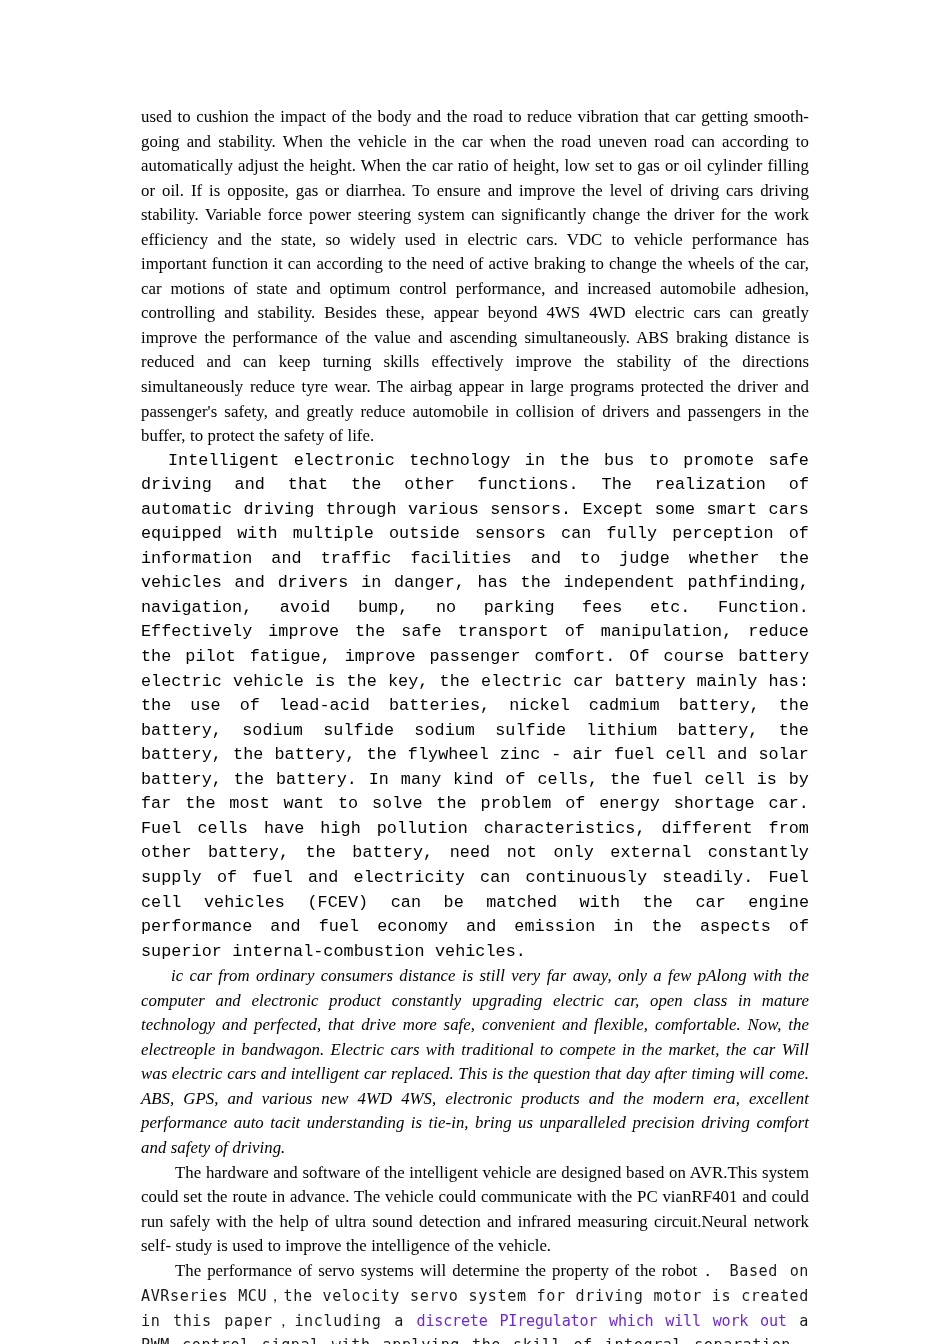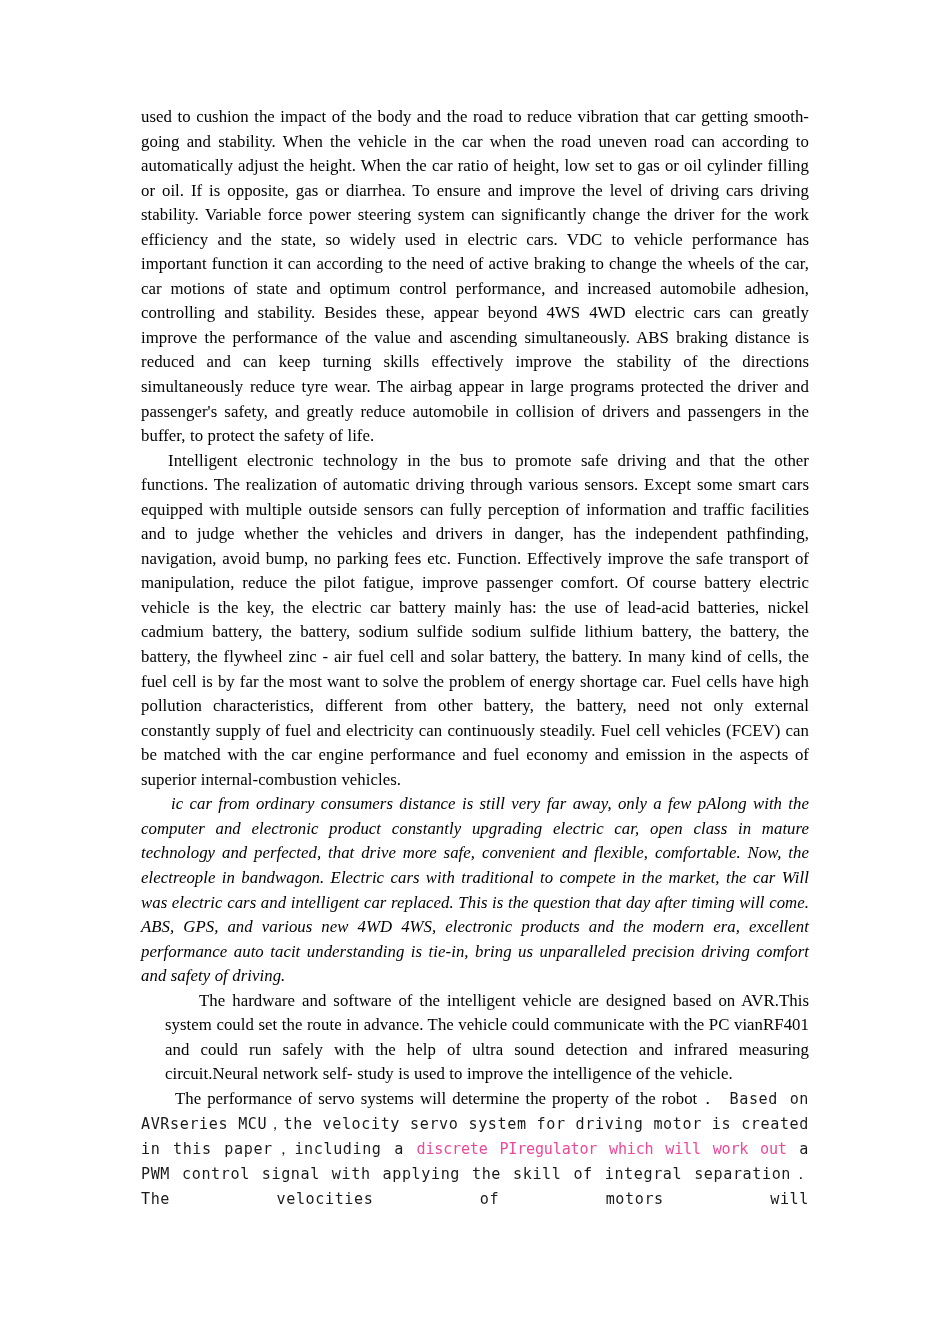--- a/index.html
+++ b/index.html
@@ -38,35 +38,35 @@
     padding: 0;
     font-size: 16.8px;
     line-height: 24.55px;
     text-align: justify;
     text-justify: inter-word;
     letter-spacing: 0.05px;
     word-spacing: 0.2px;
     -webkit-font-smoothing: antialiased;
   }
 
-  p.para.indent-sm { text-indent: 27px; }
+  p.para.indent-sm { text-indent: 27px; font-family: Liberation Mono, monospace; }
   p.para.indent-md { text-indent: 30px; font-style: italic; }
-  p.para.indent-lg { text-indent: 34px; margin-left: 24px; }
+  p.para.indent-lg { text-indent: 34px; }
 
   .mono {
     font-family: "DejaVu Sans Mono", "Liberation Mono", monospace;
     font-size: 15.1px;
     letter-spacing: 0.6px;
     color: #1a1a1a;
   }
   .mono-tight {
     font-family: "DejaVu Sans Mono", "Liberation Mono", monospace;
     font-size: 15.1px;
     letter-spacing: -0.2px;
-    color: #ec4899;
+    color: #6d28d9;
   }
 
   p.mixed {
     margin: 0;
     padding: 0;
     font-size: 16.8px;
     line-height: 24.9px;
     text-align: justify;
     text-indent: 34px;
   }

